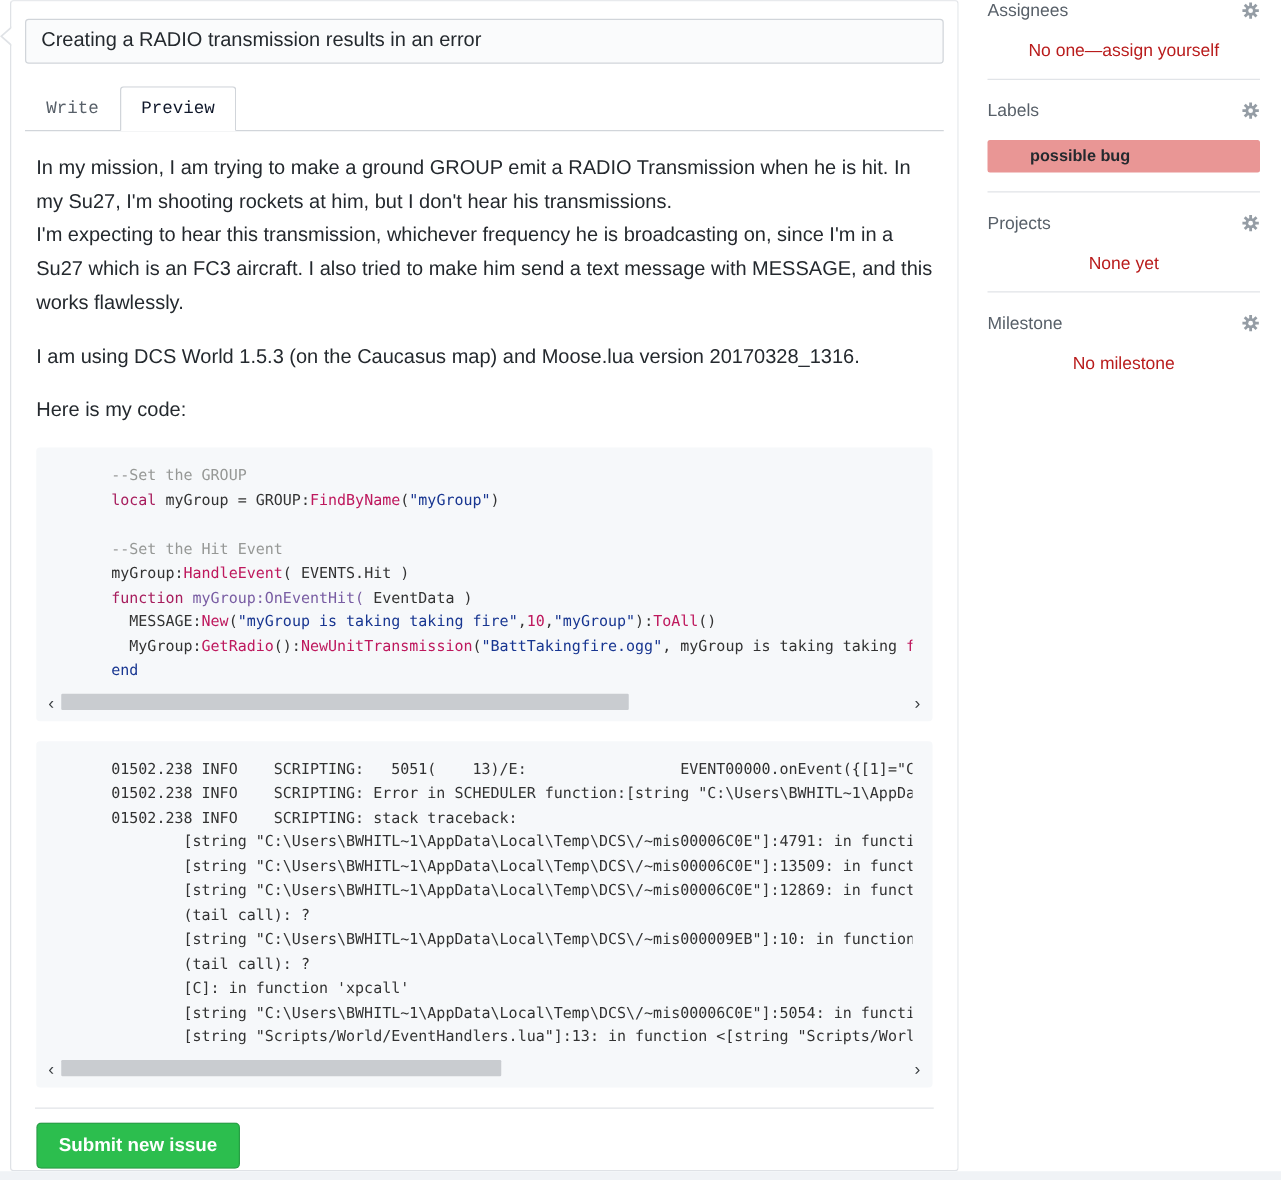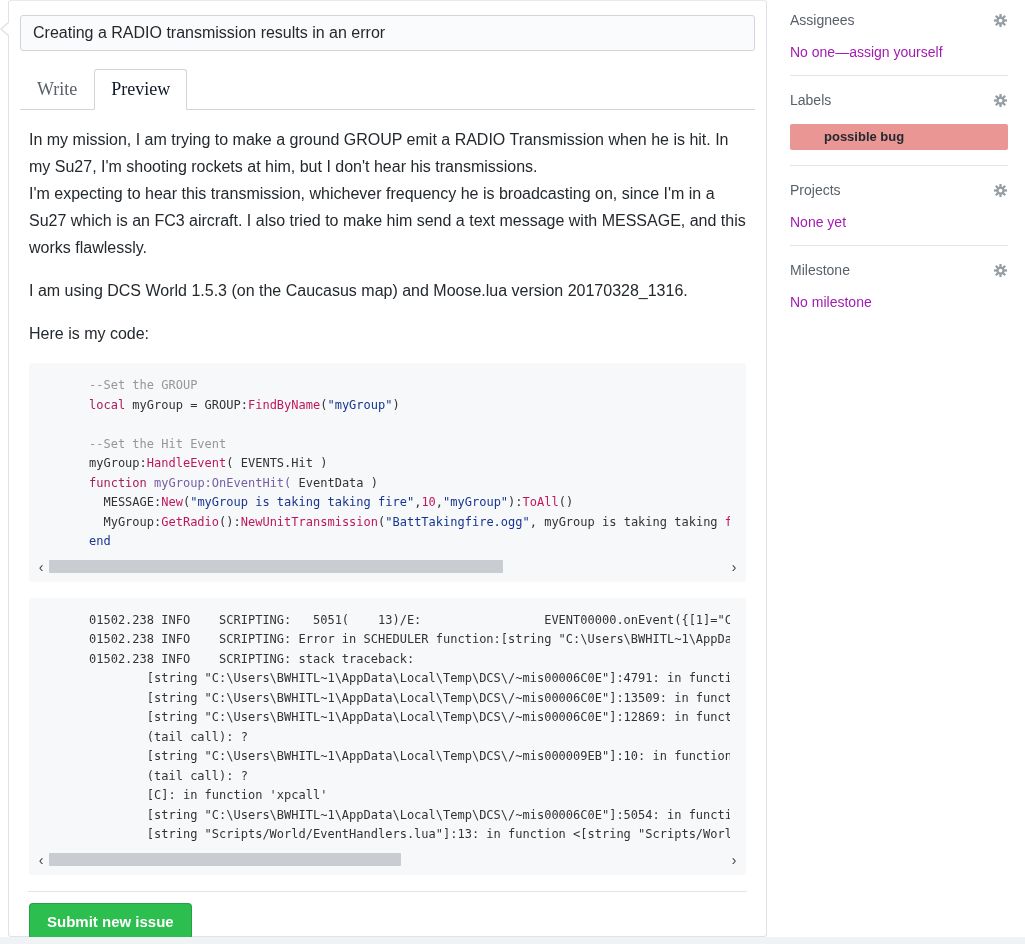--- a/index.html
+++ b/index.html
@@ -31,22 +31,22 @@
     width:100%; height:36px;
     font-family:"Liberation Sans", sans-serif;
     font-size:16px; color:#24292e;
     background:#fafbfc;
     border:1px solid #d1d5da; border-radius:3px;
     padding:6px 12px; outline:none;
   }
 
   .tabs { display:flex; margin-top:18px; border-bottom:1px solid #d1d5da; padding-left:0; }
   .tab {
-    font-family:Liberation Serif, serif;
-    font-size:18px; padding:9px 16px; color:#586069;
+    font-family:Liberation Mono, monospace;
+    font-size:14px; padding:9px 16px; color:#586069;
     background:transparent; border:1px solid transparent;
     border-radius:3px 3px 0 0; margin-bottom:-1px; cursor:pointer;
   }
   .tab.active { color:#0f172a; background:#fff; border-color:#d1d5da #d1d5da #fff #d1d5da; }
 
   .preview-body { padding:16px 9px 0 9px; font-size:16px; line-height:27px; color:#24292e; }
   .preview-body p { margin:0 0 16px 0; }
 
   .codeblock {
     background:#f6f8fa; border-radius:3px; margin:0 0 16px 0;
@@ -74,26 +74,26 @@
   .submit-btn {
     background:#2cbe4e; color:#fff; font-family:"Liberation Sans", sans-serif;
     font-size:15px; font-weight:bold;
     border:1px solid rgba(27,31,35,0.2); border-radius:4px;
     padding:8px 17px; height:37px; cursor:pointer;
   }
 
   .bottom-strip { position:absolute; left:0; top:937px; width:1025px; height:7px; background:#f0f3f6; }
 
   
-  .sidebar { position:absolute; left:790px; top:12px; width:218px; font-size:14px; color:#586069; }
+  .sidebar { position:absolute; left:790px; top:0; width:218px; font-size:14px; color:#586069; }
   .sb-section { padding-bottom:15px; margin-bottom:16px; border-bottom:1px solid #e1e4e8; }
   .sb-section.last { border-bottom:none; }
   .sb-title-row { display:flex; justify-content:space-between; align-items:center; margin-bottom:16px; }
   .sb-title { color:#586069; }
-  .sb-value { color:#a21caf; }
+  .sb-value { color:#b91c1c;text-align:center; }
   .gear { cursor:pointer; display:inline-flex; }
   .issue-label {
     display:block; margin-top:7px; padding:5px 13px;
     font-size:13px; font-weight:bold; border-radius:2px; line-height:16px;
   }
 </style>
 </head>
 <body>
 
 <div class="page">

